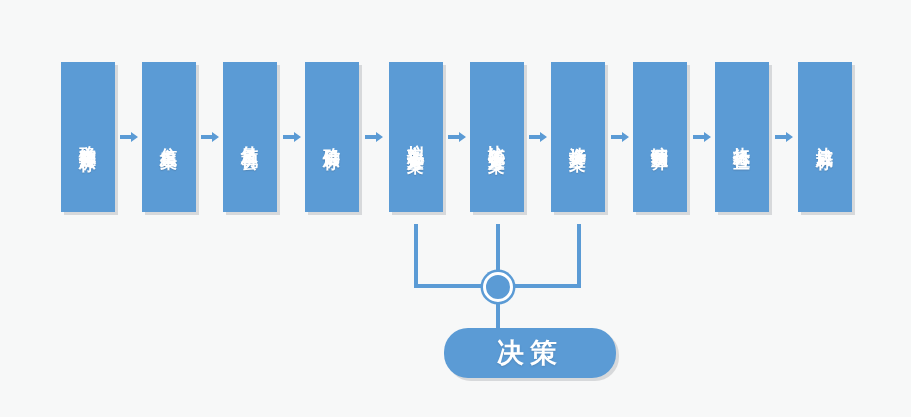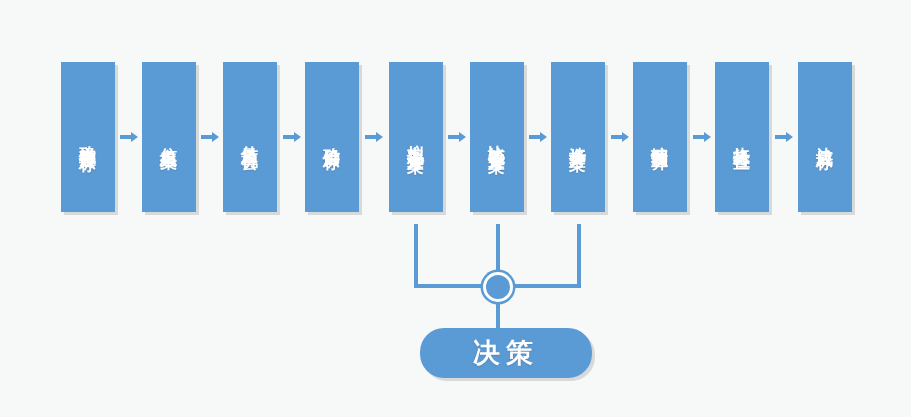--- a/index.html
+++ b/index.html
@@ -156,17 +156,17 @@
 
   <div class="conn conn-v" style="left:496px; top:224px; height:48px;"></div>
 
   <div class="conn conn-v" style="left:577px; top:224px; height:64px;"></div>
   <div class="conn conn-h" style="left:513px; top:284px; width:68px;"></div>
 
   <div class="node-circle" style="left:483px; top:272px;"></div>
 
   <div class="conn conn-v" style="left:496px; top:302px; height:28px;"></div>
 
-  <div class="decision-box" style="left:420px; top:328px; width:172px; height:50px;border-radius:24px;">
+  <div class="decision-box" style="left:444px; top:328px; width:172px; height:50px;border-radius:24px;">
     <span class="decision-label">决策</span>
   </div>
 
 </div>
 
 </body></html>

